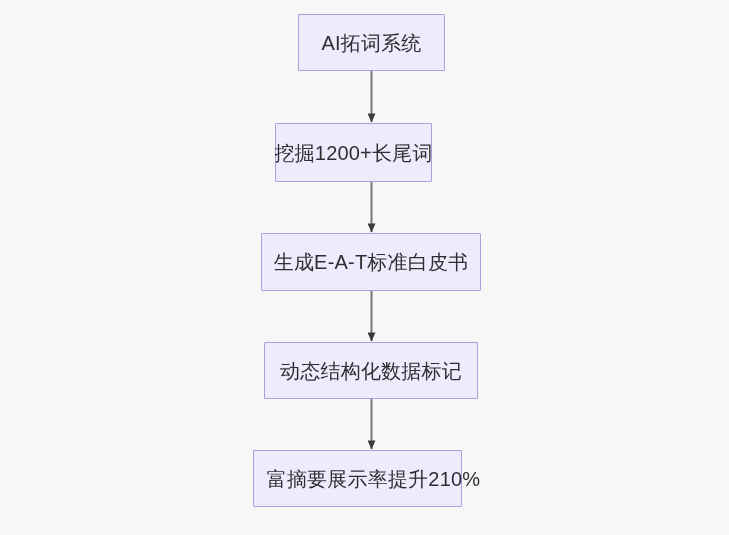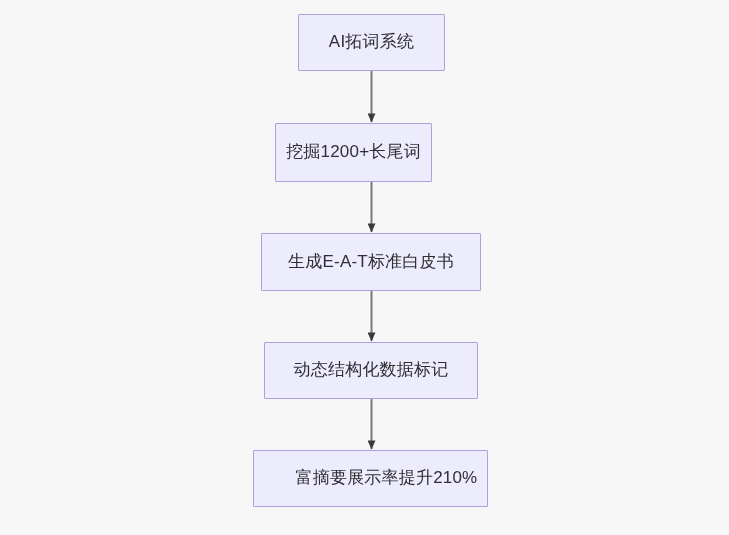--- a/index.html
+++ b/index.html
@@ -36,34 +36,34 @@
     background: #ececfd;
     border: 1.4px solid #b19fdd;
     border-radius: 1px;
     display: flex;
     align-items: center;
     justify-content: center;
     text-align: center;
   }
 
   .node-label {
-    font-size: 17px;
+    font-size: 20px;
     line-height: 1.2;
     color: #2f2f33;
     letter-spacing: 0.2px;
     white-space: nowrap;
     font-weight: 400;
   }
 
   
   #node-0 { left: 298px; top: 14px;  width: 147px; height: 57px; }
   #node-1 { left: 275px; top: 123px; width: 157px; height: 59px; }
   #node-2 { left: 261px; top: 233px; width: 220px; height: 58px; }
   #node-3 { left: 264px; top: 342px; width: 214px; height: 57px; }
-  #node-4 { left: 253px; top: 450px; width: 235px; height: 57px; padding-left: 32px; }
+  #node-4 { left: 253px; top: 450px; width: 209px; height: 57px; padding-left: 32px; }
 </style>
 </head>
 <body>
 
 <div id="flowchart">
 
   <svg id="connector-layer" viewBox="0 0 729 535" width="729" height="535" xmlns="http://www.w3.org/2000/svg">
     <defs>
       <marker id="arrowhead" markerWidth="10" markerHeight="8" refX="8.6" refY="4" orient="auto" markerUnits="userSpaceOnUse">
         <path d="M 0 0 L 9.2 4 L 0 8 z" fill="#3b3b3f"></path>

